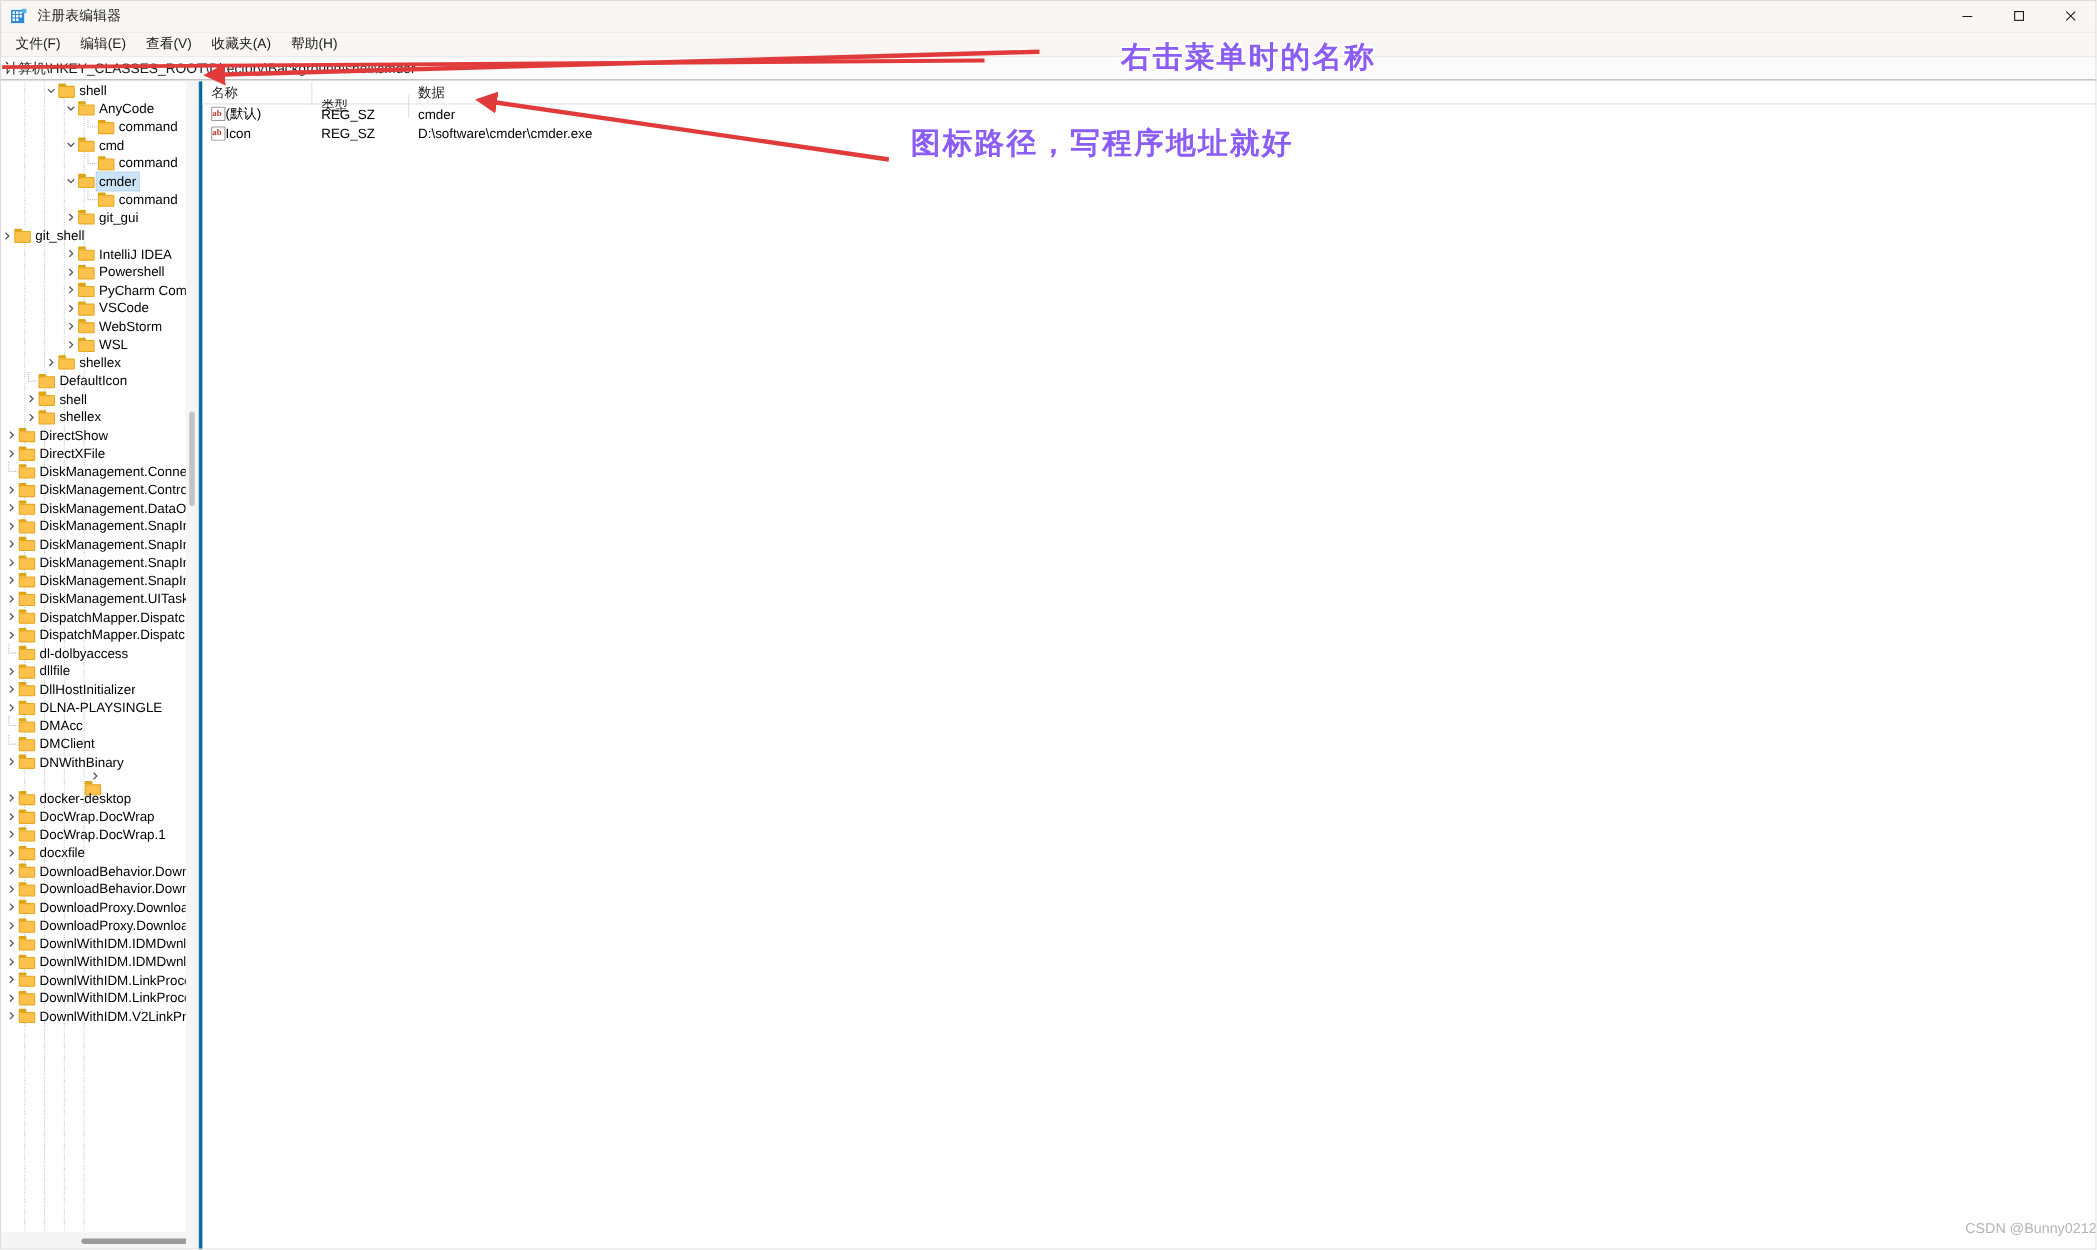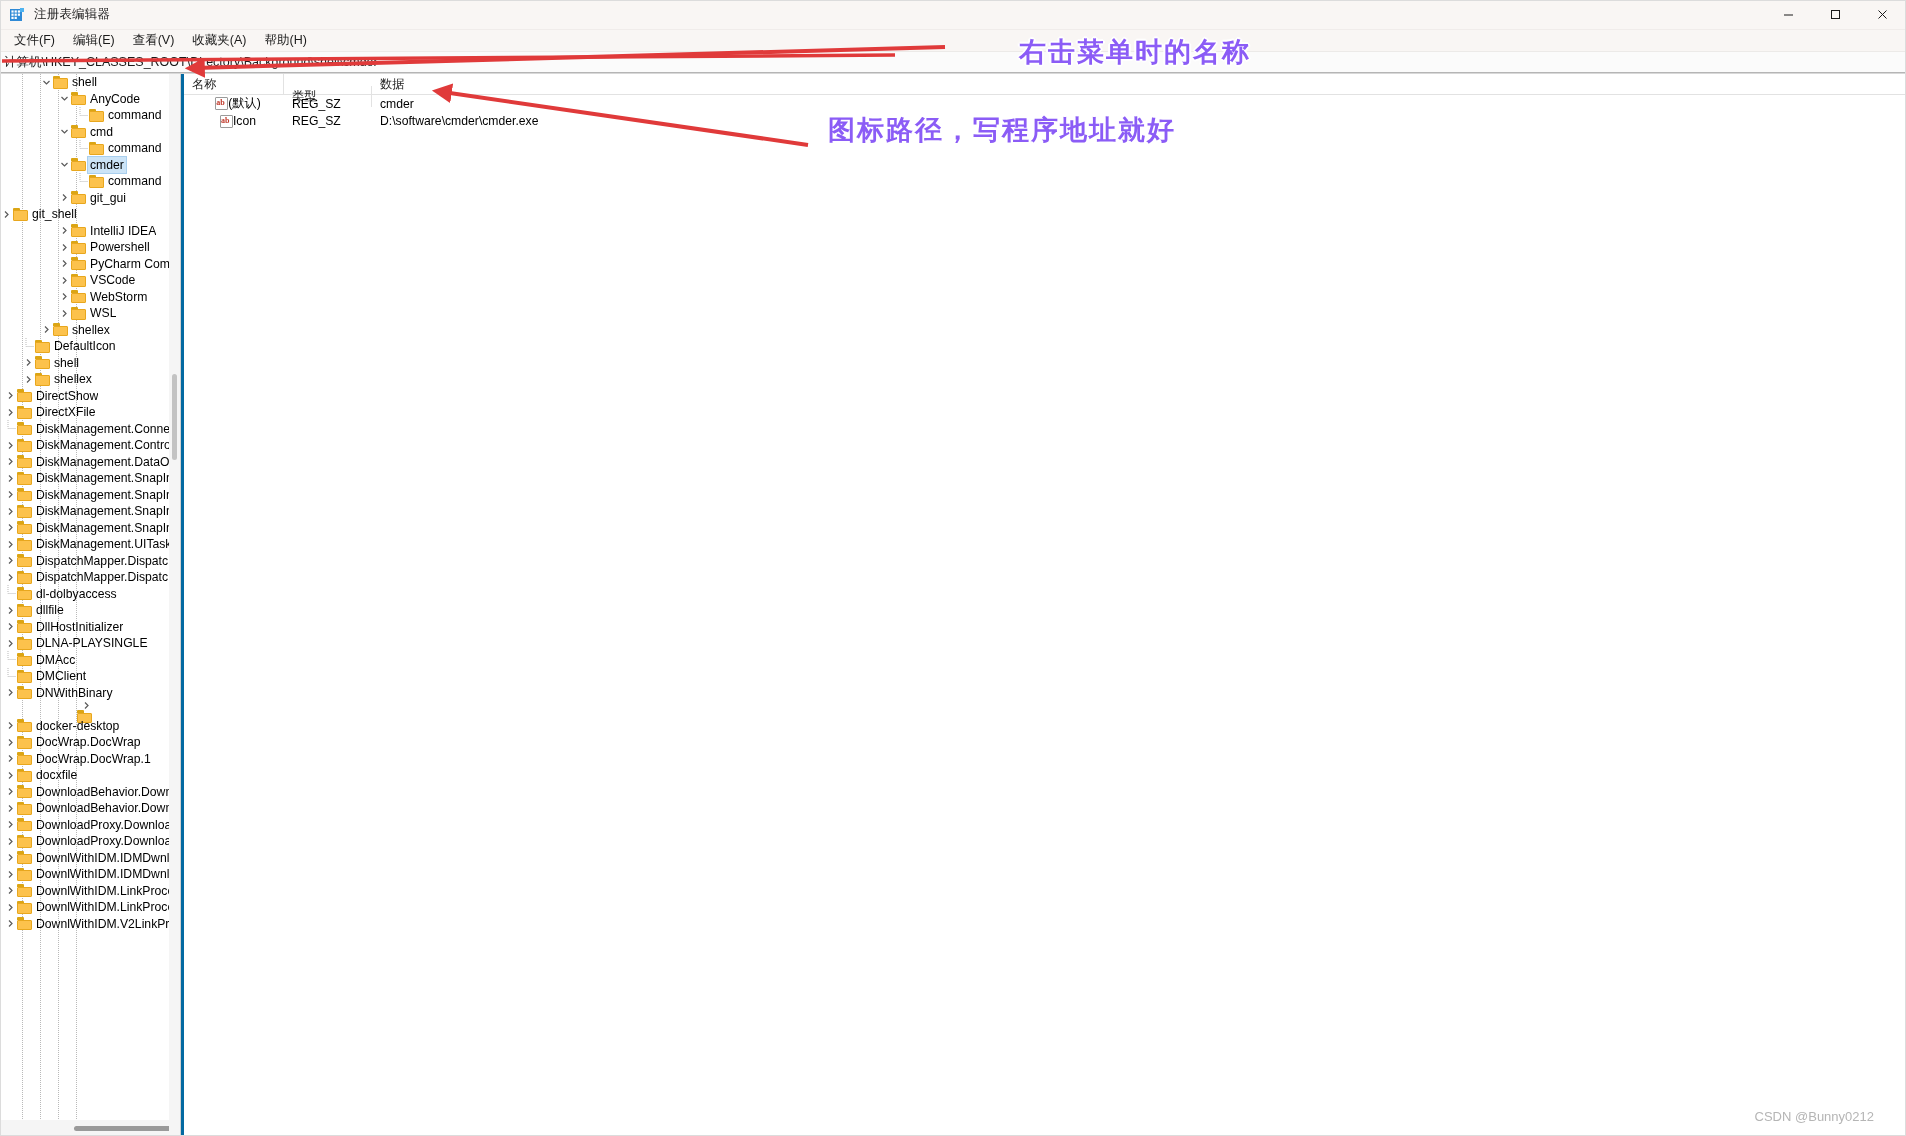--- a/index.html
+++ b/index.html
@@ -185,21 +185,21 @@
   .hcell.c0 { width: 100px; }
   .hcell.c1 { width: 88px; margin-top: 25px; }
   .hcell.c2 { flex: 1; border-right: none; }
   .list-row {
     height: 17.5px;
     display: flex; align-items: center;
     font-size: 12.2px; color: #000;
     white-space: nowrap;
   }
   .lcell { padding-left: 8px; overflow: hidden; }
-  .lcell.c0 { width: 100px; display: flex; align-items: center; gap: 0; justify-content: center; }
+  .lcell.c0 { width: 100px; display: flex; align-items: center; gap: 0; }
   .lcell.c1 { width: 88px; }
   .lcell.c2 { flex: 1; }
   .ab-icon {
     width: 13px; height: 13px; flex: none;
     position: relative;
     background: #ffffff;
     border: 1px solid #9a9a9a;
     border-radius: 1px;
   }
   .ab-icon::after {
@@ -221,21 +221,21 @@
     font-size: 27px;
     color: #8b5cf6;
     letter-spacing: 2px;
     text-shadow:
       -1px -1px 0 #fff, 1px -1px 0 #fff,
       -1px 1px 0 #fff, 1px 1px 0 #fff,
       -2px 0 0 #fff, 2px 0 0 #fff, 0 -2px 0 #fff, 0 2px 0 #fff;
     white-space: nowrap;
   }
   .watermark {
-    position: absolute; right: 32px; bottom: 12px;
+    position: absolute; right: 0; bottom: 12px;
     font-size: 13px; color: #b5b5b5;
     font-family: "Liberation Sans", sans-serif;
   }
   .outer-border {
     position: absolute; inset: 0;
     border: 1px solid #dcdcdc;
     pointer-events: none;
   }
 </style>
 </head>

